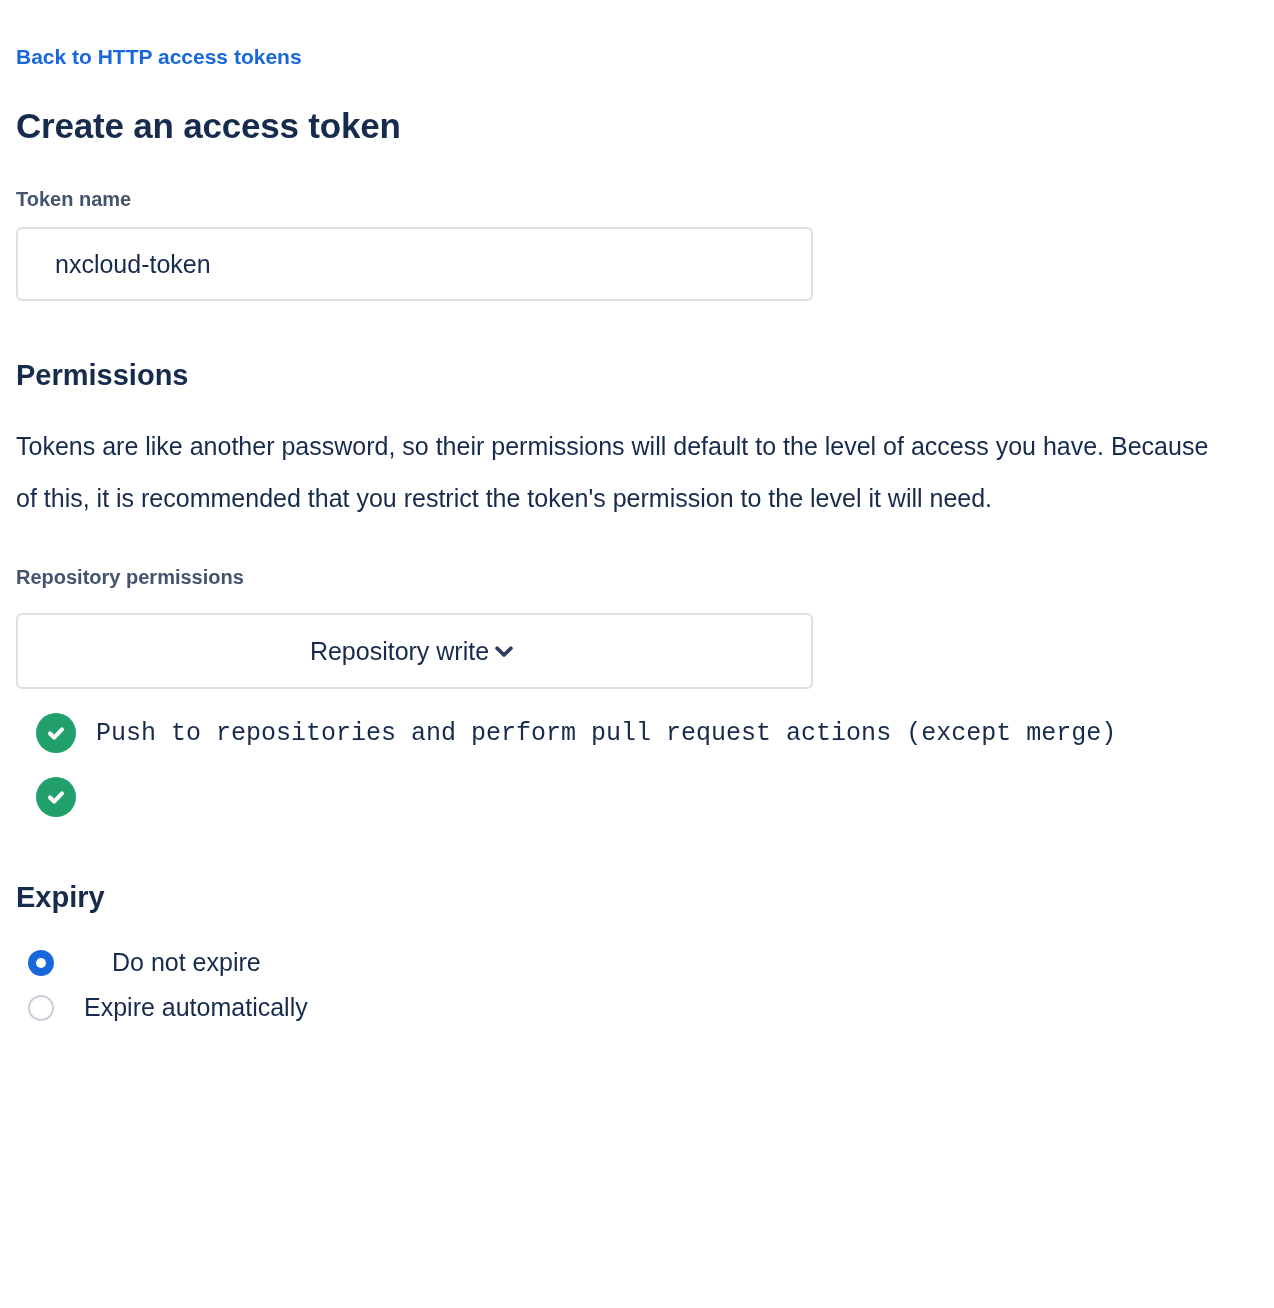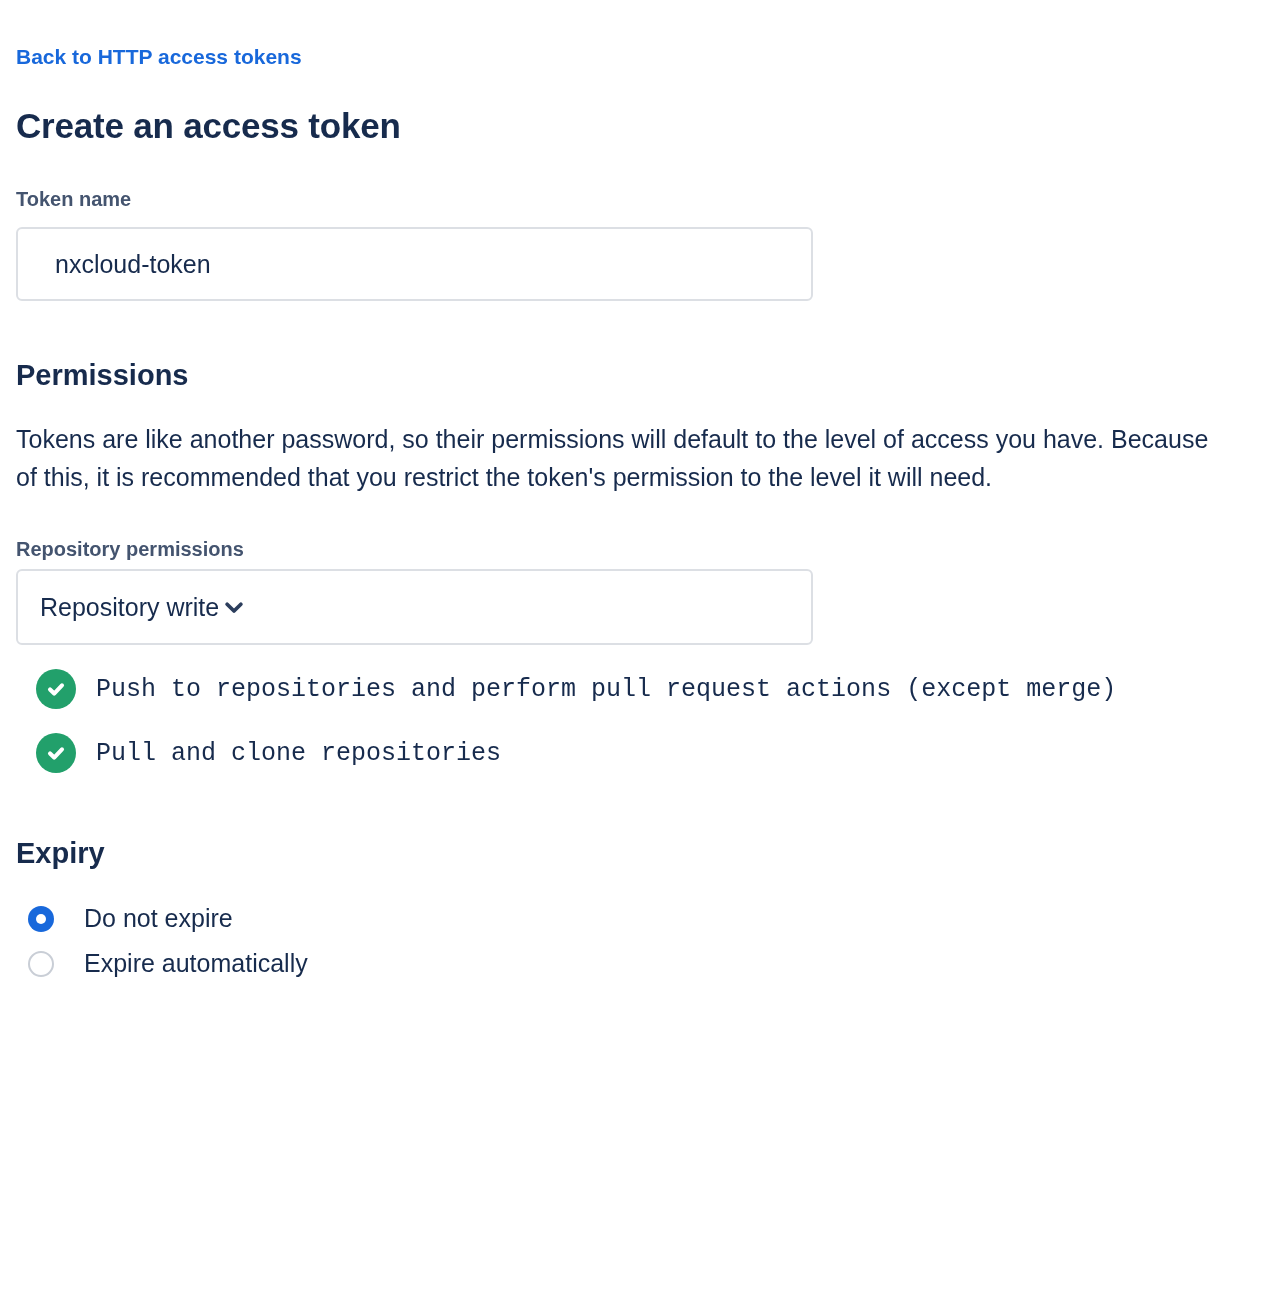--- a/index.html
+++ b/index.html
@@ -54,34 +54,34 @@
   h2.section-heading {
     font-size: 29px;
     font-weight: 700;
     color: #172B4D;
   }
   .heading-permissions { margin-top: 58px; }
   .heading-expiry { margin-top: 64px; }
   p.body-text {
     margin-top: 28px;
     font-size: 25px;
-    line-height: 38px;
+    line-height: 52px;
     color: #172B4D;
     max-width: 1196px;
   }
   .select-control {
-    margin-top: 8px;
+    margin-top: 24px;
     width: 797px;
     height: 76px;
     border: 2px solid #DCDFE4;
     border-radius: 6px;
     background: #ffffff;
     display: flex;
     align-items: center;
-    justify-content: flex-start;
+    justify-content: center;
     padding: 6px 22px;
     cursor: pointer;
   }
   .select-value {
     font-size: 25px;
     color: #172B4D;
   }
   .select-chevron {
     display: inline-flex;
     align-items: center;
@@ -119,21 +119,21 @@
   }
   .radio-group {
     margin-top: 34px;
   }
   .radio-row {
     display: flex;
     align-items: center;
     margin-top: 16px;
     cursor: pointer;
   }
-  .radio-row:first-child { margin-top: 0; }
+  .radio-row:first-child { margin-top: 0; gap: 28px; }
   .radio-circle {
     flex: 0 0 auto;
     width: 26px;
     height: 26px;
     margin-left: 12px;
     border-radius: 50%;
     position: relative;
   }
   .radio-circle.selected {
     background: #1868DB;
@@ -226,21 +226,20 @@
         </svg>
       </span>
       <span class="allow-label">Push to repositories and perform pull request actions (except merge)</span>
     </li>
     <li class="allow-item">
       <span class="check-circle">
         <svg width="22" height="22" viewBox="0 0 24 24" fill="none">
           <path d="M5.5 12.5 L10 17 L18.5 8" stroke="#ffffff" stroke-width="4.5" stroke-linecap="round" stroke-linejoin="round"></path>
         </svg>
       </span>
-      <span class="allow-label">Pull and clone repositories</span>
     </li>
   </ul>
 
   <h2 class="section-heading heading-expiry">Expiry</h2>
 
 
   <div class="radio-group">
     <div class="radio-row">
       <span class="radio-circle selected"></span>
       <span class="radio-label">Do not expire</span>

